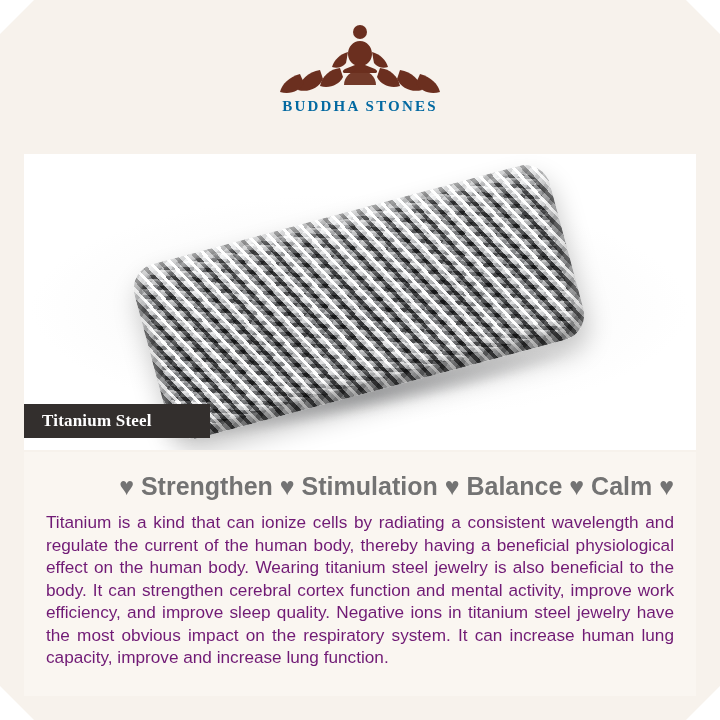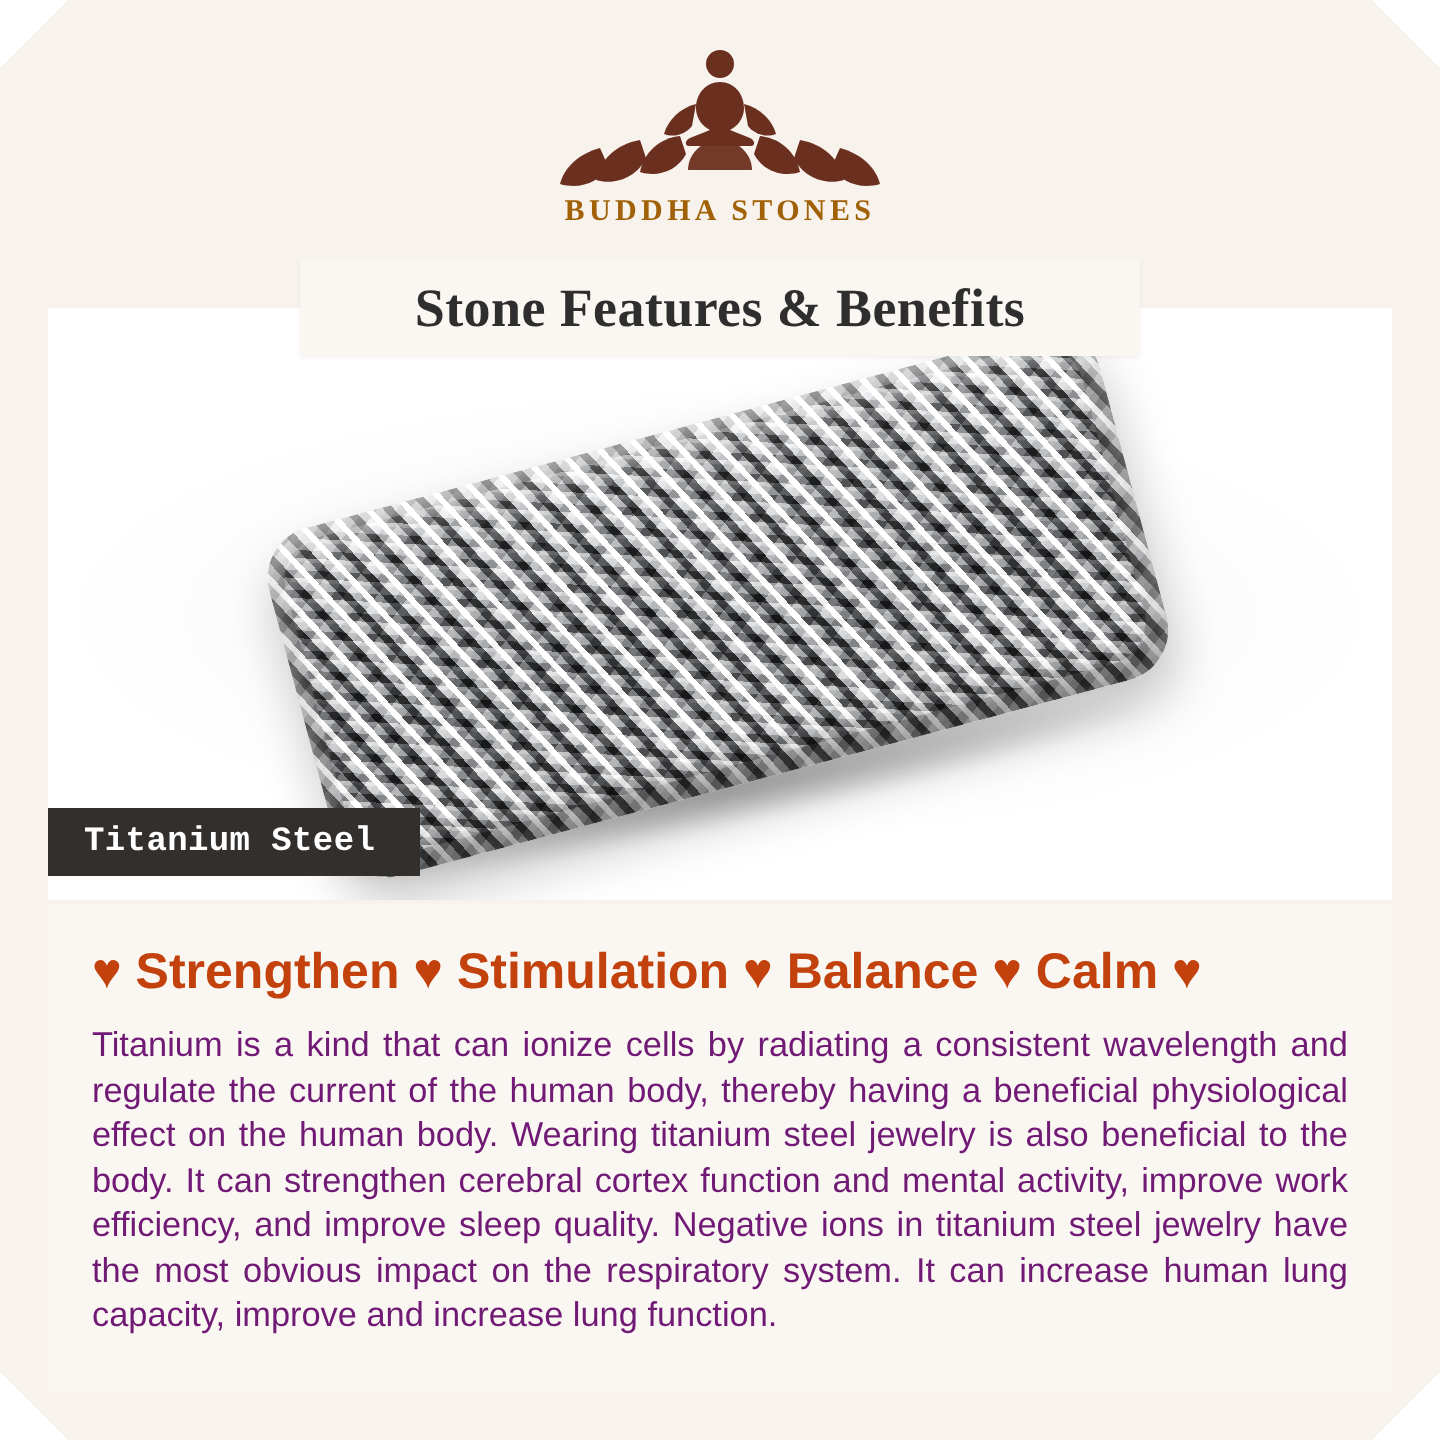--- a/index.html
+++ b/index.html
@@ -65,21 +65,21 @@
     height: 78px;
     display: flex;
     align-items: center;
     justify-content: center;
   }
   .brand-name {
     margin-top: 2px;
     font-size: 15px;
     letter-spacing: 2.2px;
     font-weight: bold;
-    color: #a16207;
+    color: #0369a1;
     font-family: "Liberation Serif", serif;
   }
 
   
   .title-bar {
     position: absolute;
     top: 130px;
     left: 150px;
     width: 420px;
     height: 48px;
@@ -162,44 +162,44 @@
     height: 34px;
     padding: 0 18px 0 18px;
     min-width: 150px;
     background: #332f2d;
     color: #ffffff;
     display: flex;
     align-items: center;
     z-index: 8;
   }
   .stone-label .label-text {
-    font-family: Liberation Mono, monospace;
+    font-family: Liberation Serif, serif;
     font-weight: bold;
     font-size: 17px;
     letter-spacing: 0.2px;
   }
 
   
   .benefits {
     position: absolute;
     top: 452px;
     left: 24px;
     right: 24px;
     bottom: 24px;
     background: #faf6f1;
     z-index: 3;
     padding: 18px 22px 0 22px;
     box-sizing: border-box;
   }
   .benefit-line {
-    text-align: left;
+    text-align: right;
     font-family: "Liberation Sans", sans-serif;
     font-weight: bold;
     font-size: 25px;
-    color: #c2410c;
+    color: #737373;
     margin: 2px 0 10px 0;
     white-space: nowrap;
   }
   .body-text {
     font-family: "Liberation Sans", sans-serif;
     font-size: 17.2px;
     line-height: 1.31;
     color: #701a75;
     text-align: justify;
     hyphens: auto;
@@ -236,23 +236,20 @@
 
           <path d="M110 50 c10 1 18 8 20 18 c-9 3 -19 -1 -23 -9 z"></path>
           <path d="M130 52 c12 2 20 10 22 20 c-10 3 -21 -2 -25 -11 z"></path>
           <path d="M150 56 c11 3 18 10 20 18 c-10 3 -20 -1 -24 -9 z"></path>
         </g>
       </svg>
     </div>
     <div class="brand-name">BUDDHA STONES</div>
   </div>
 
-  <div class="title-bar">
-    <span class="title-text">Stone Features &amp; Benefits</span>
-  </div>
 
   <div class="photo-band">
     <div class="photo-inner">
       <div class="crystal-shadow"></div>
       <div class="crystal"></div>
     </div>
   </div>
 
   <div class="stone-label">
     <span class="label-text">Titanium Steel</span>

